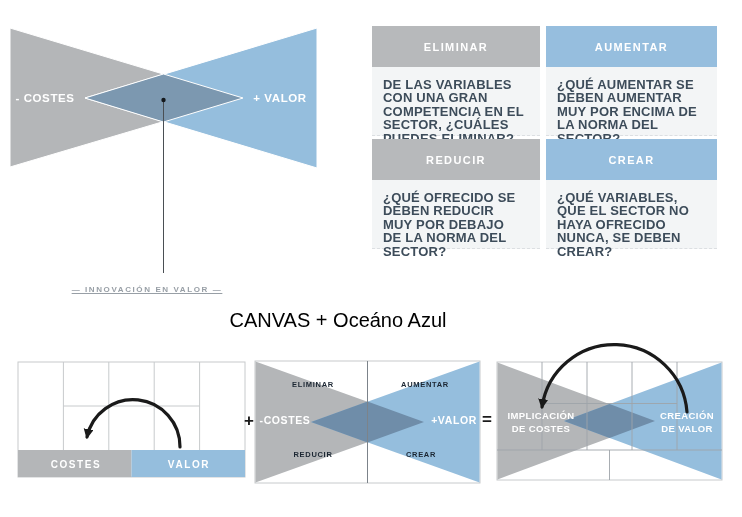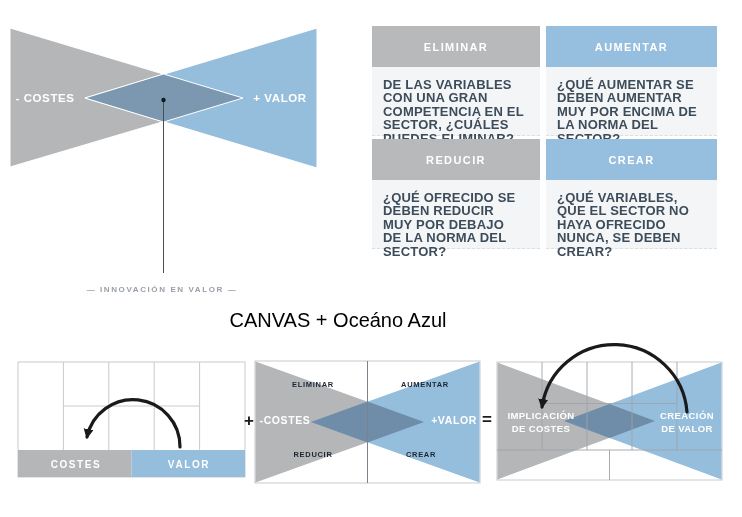--- a/index.html
+++ b/index.html
@@ -42,21 +42,21 @@
     padding:11px 14px 0 11px;
     font-size:13px;font-weight:bold;line-height:13.4px;
     color:var(--body_text,#3d4c5a);letter-spacing:0.2px;
     border-bottom:1px dashed #dcdfe2;
   }
   
   .caption{
     position:absolute;top:285px;font-size:8px;font-weight:bold;
     letter-spacing:1.6px;color:var(--caption,#989fa6);text-align:center;white-space:nowrap;
   }
-  .caption.left{left:39px;width:246px;}
+  .caption.left{left:24px;width:246px;text-decoration:underline;}
   .caption.right{left:408px;width:246px;}
   .title{
     position:absolute;left:163px;top:309px;width:350px;text-align:center;
     font-size:20px;color:#000;
   }
 </style>
 </head>
 <body>
 
 <div class="stage">

